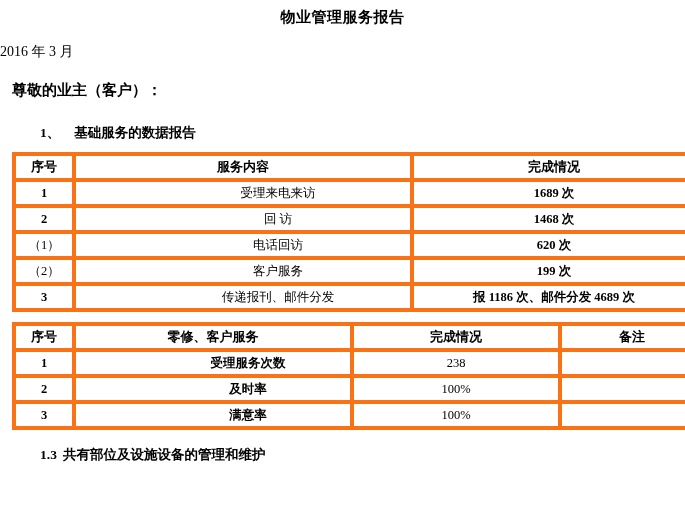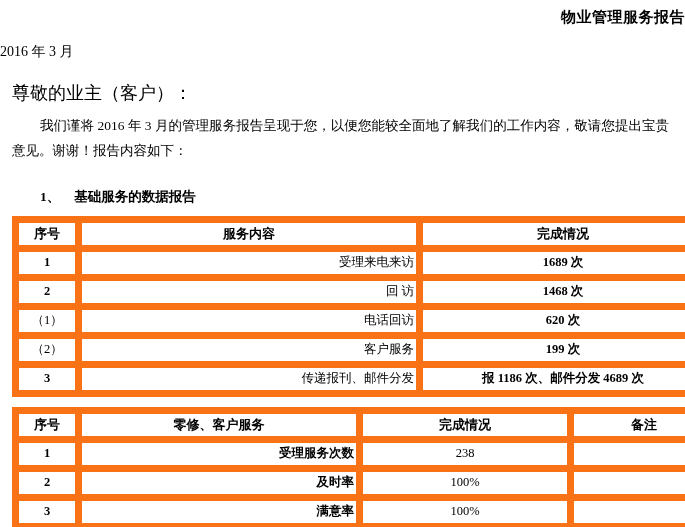--- a/index.html
+++ b/index.html
@@ -15,34 +15,34 @@
     overflow: hidden;
   }
   .page {
     position: relative;
     width: 685px;
     height: 527px;
     padding: 0;
     box-sizing: border-box;
   }
   .doc-title {
-    text-align: right;
+    text-align: center;
     font-weight: bold;
     font-size: 15px;
     margin-top: 8px;
     letter-spacing: 0.5px;
   }
   .doc-subtitle {
     text-align: left;
     font-size: 14px;
     margin-top: 16px;
   }
   .salutation {
-    font-weight: normal;
-    font-size: 18px;
+    font-weight: bold;
+    font-size: 15px;
     margin-top: 20px;
     margin-left: 12px;
   }
   .para {
     font-size: 13.5px;
     line-height: 1.85;
     margin-top: 9px;
     margin-left: 12px;
     margin-right: 16px;
     text-align: justify;
@@ -67,36 +67,36 @@
     margin-right: 6px;
   }
   table.tbl {
     border-collapse: collapse;
     margin-top: 10px;
     margin-left: 12px;
     width: 658px;
     table-layout: fixed;
   }
   table.tbl td {
-    border: 7px solid #f97316;
+    border: 4px solid #f97316;
     height: 22px;
     font-size: 12.5px;
     text-align: center;
     vertical-align: middle;
     padding: 0 2px;
   }
   table.tbl td.hdr {
     font-weight: bold;
     font-size: 13px;
   }
   table.tbl td.bold {
     font-weight: bold;
   }
   table.tbl td.left {
-    text-align: right;
+    text-align: center;
     padding-left: 72px;
   }
   .t1 .c0 { width: 52px; }
   .t1 .c1 { width: 330px; font-family: Liberation Serif, serif; }
   .t1 .c2 { width: 276px; font-weight: bold; }
   .t2 .c0 { width: 52px; }
   .t2 .c1 { width: 270px; }
   .t2 .c2 { width: 200px; }
   .t2 .c3 { width: 136px; }
   .t2 td.left { padding-left: 32px; font-weight: bold; }
@@ -106,21 +106,20 @@
 <body>
 
 <div class="page">
 
   <div class="doc-title">物业管理服务报告</div>
 
   <div class="doc-subtitle">2016 年 3 月</div>
 
   <div class="salutation">尊敬的业主（客户）：</div>
 
-  <div class="para">我们谨将 2016 年 3 月的管理服务报告呈现于您，以便您能较全面地了解我们的工作内容，敬请您提出宝贵意见。谢谢！报告内容如下：</div>
 
   <div class="heading1">
     <span class="num">1、</span><span>基础服务的数据报告</span>
   </div>
 
 
   <table class="tbl t1">
     <tbody>
       <tr>
         <td class="hdr c0">序号</td>

